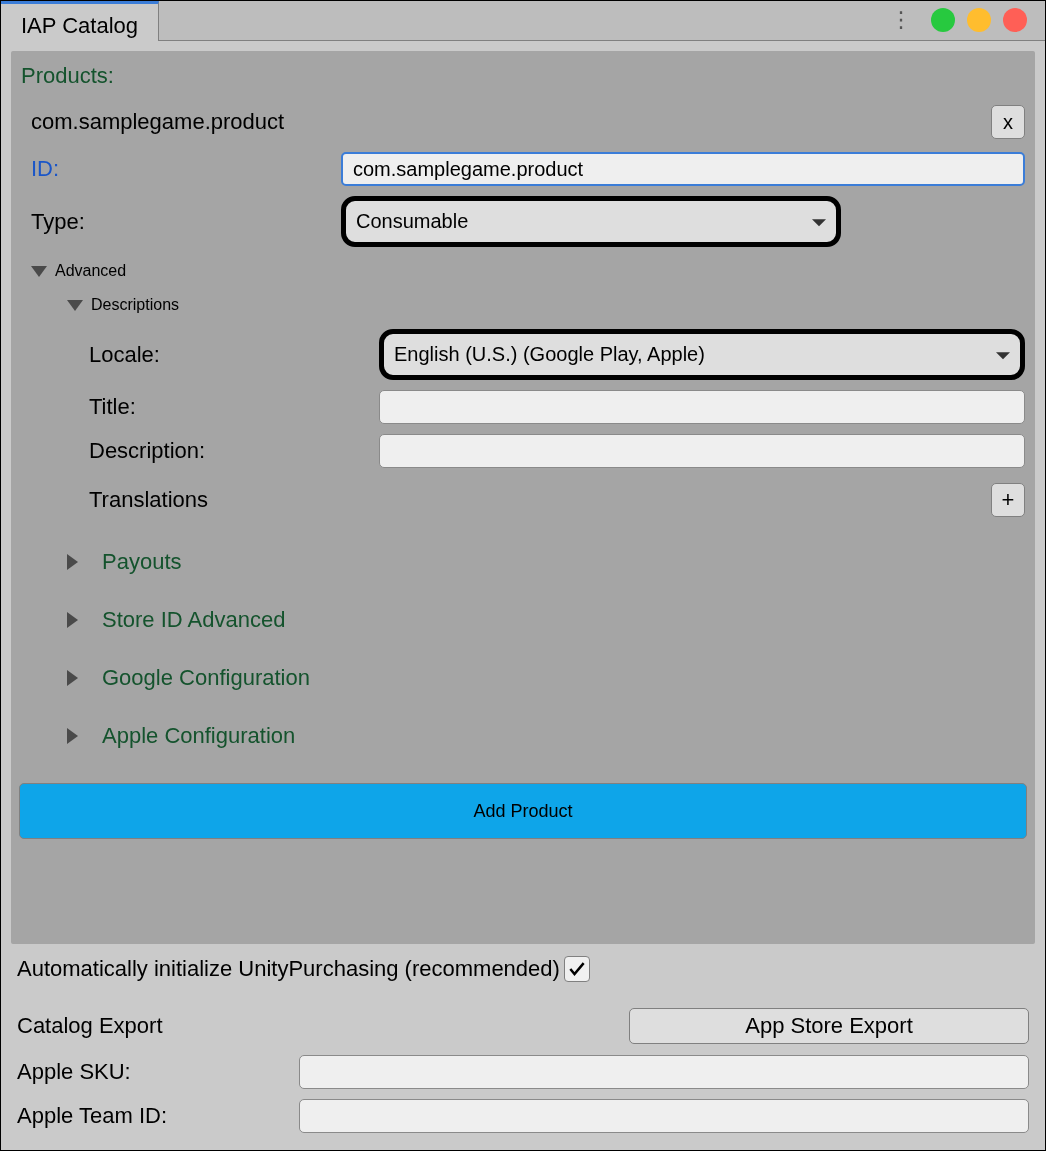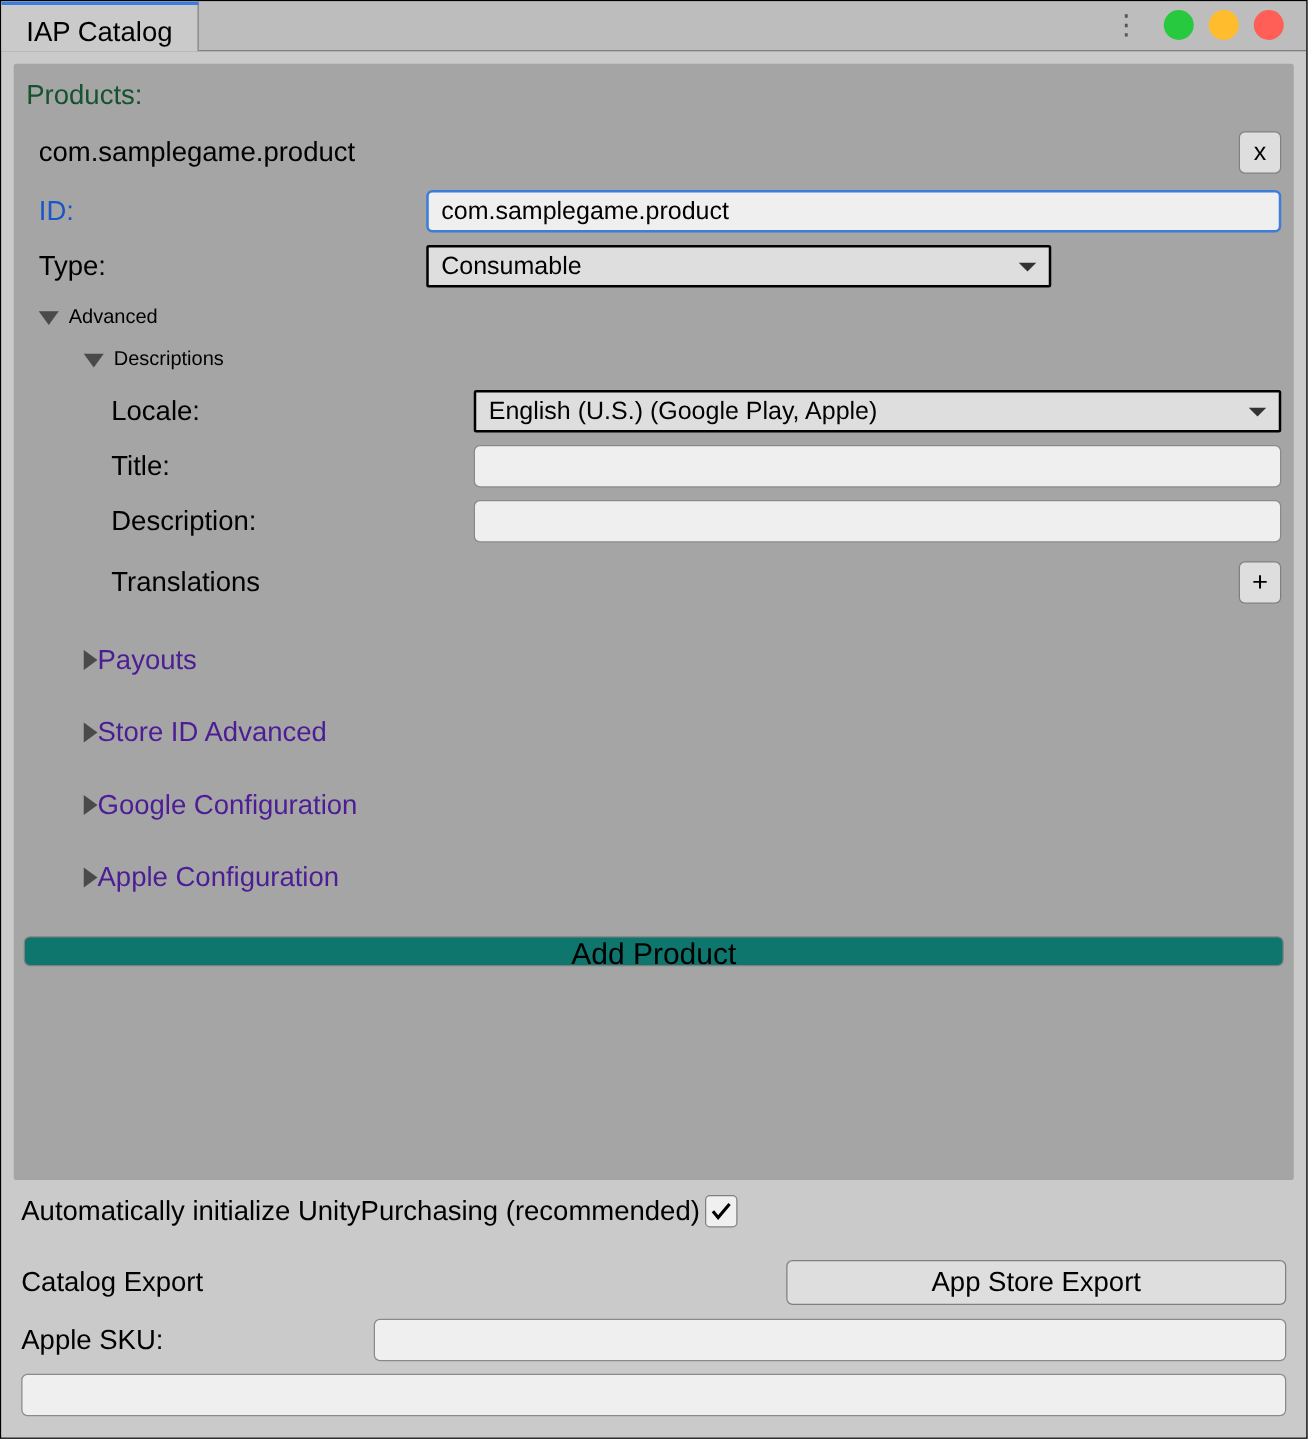--- a/index.html
+++ b/index.html
@@ -114,24 +114,24 @@
       font-size: 20px;
       padding: 2px 10px;
       color: #000;
     }
     .text-input.focused {
       border: 2px solid #3b7dd8;
       outline: none;
     }
     .dropdown {
       flex: 1;
-      height: 34px;
+      height: 51px;
       background: #dedede;
-      border: 2px solid #000000;
-      border-radius: 2px;
+      border: 5px solid #000000;
+      border-radius: 14px;
       font-size: 20px;
       padding: 2px 30px 2px 10px;
       color: #000;
       position: relative;
       display: flex;
       align-items: center;
       cursor: pointer;
     }
     .dropdown::after {
       content: '';
@@ -189,31 +189,32 @@
       align-items: center;
       padding: 6px 2px 6px 70px;
       margin-top: 6px;
       gap: 40px;
     }
     .section-foldout {
       display: flex;
       align-items: center;
       padding: 6px 2px 6px 48px;
       font-size: 22px;
-      color: #4c1d95;
+      color: #14532d;
       cursor: pointer;
       margin-top: 20px;
+      gap: 24px;
     }
     .add-product-btn {
       width: 100%;
-      height: 24px;
-      background: #0f766e;
-      border: 1px solid #808080;
-      border-radius: 5px;
-      font-size: 24px;
+      height: 56px;
+      background: #0ea5e9;
+      border: 1px solid #808080;
+      border-radius: 5px;
+      font-size: 18px;
       color: #000;
       cursor: pointer;
       margin-top: 28px;
     }
     .bottom-panel {
       background: #cacaca;
       padding: 8px 2px 4px 2px;
     }
     .bottom-row {
       display: flex;
@@ -372,16 +373,17 @@
       <span style="font-size:22px;">Catalog Export</span>
       <button class="export-btn">App Store Export</button>
     </div>
 
     <div class="bottom-field-row">
       <span class="bottom-field-label">Apple SKU:</span>
       <input class="text-input" type="text" value="" style="">
     </div>
 
     <div class="bottom-field-row">
+      <span class="bottom-field-label">Apple Team ID:</span>
       <input class="text-input" type="text" value="" style="">
     </div>
   </div>
 </div>
 
 </body></html>

